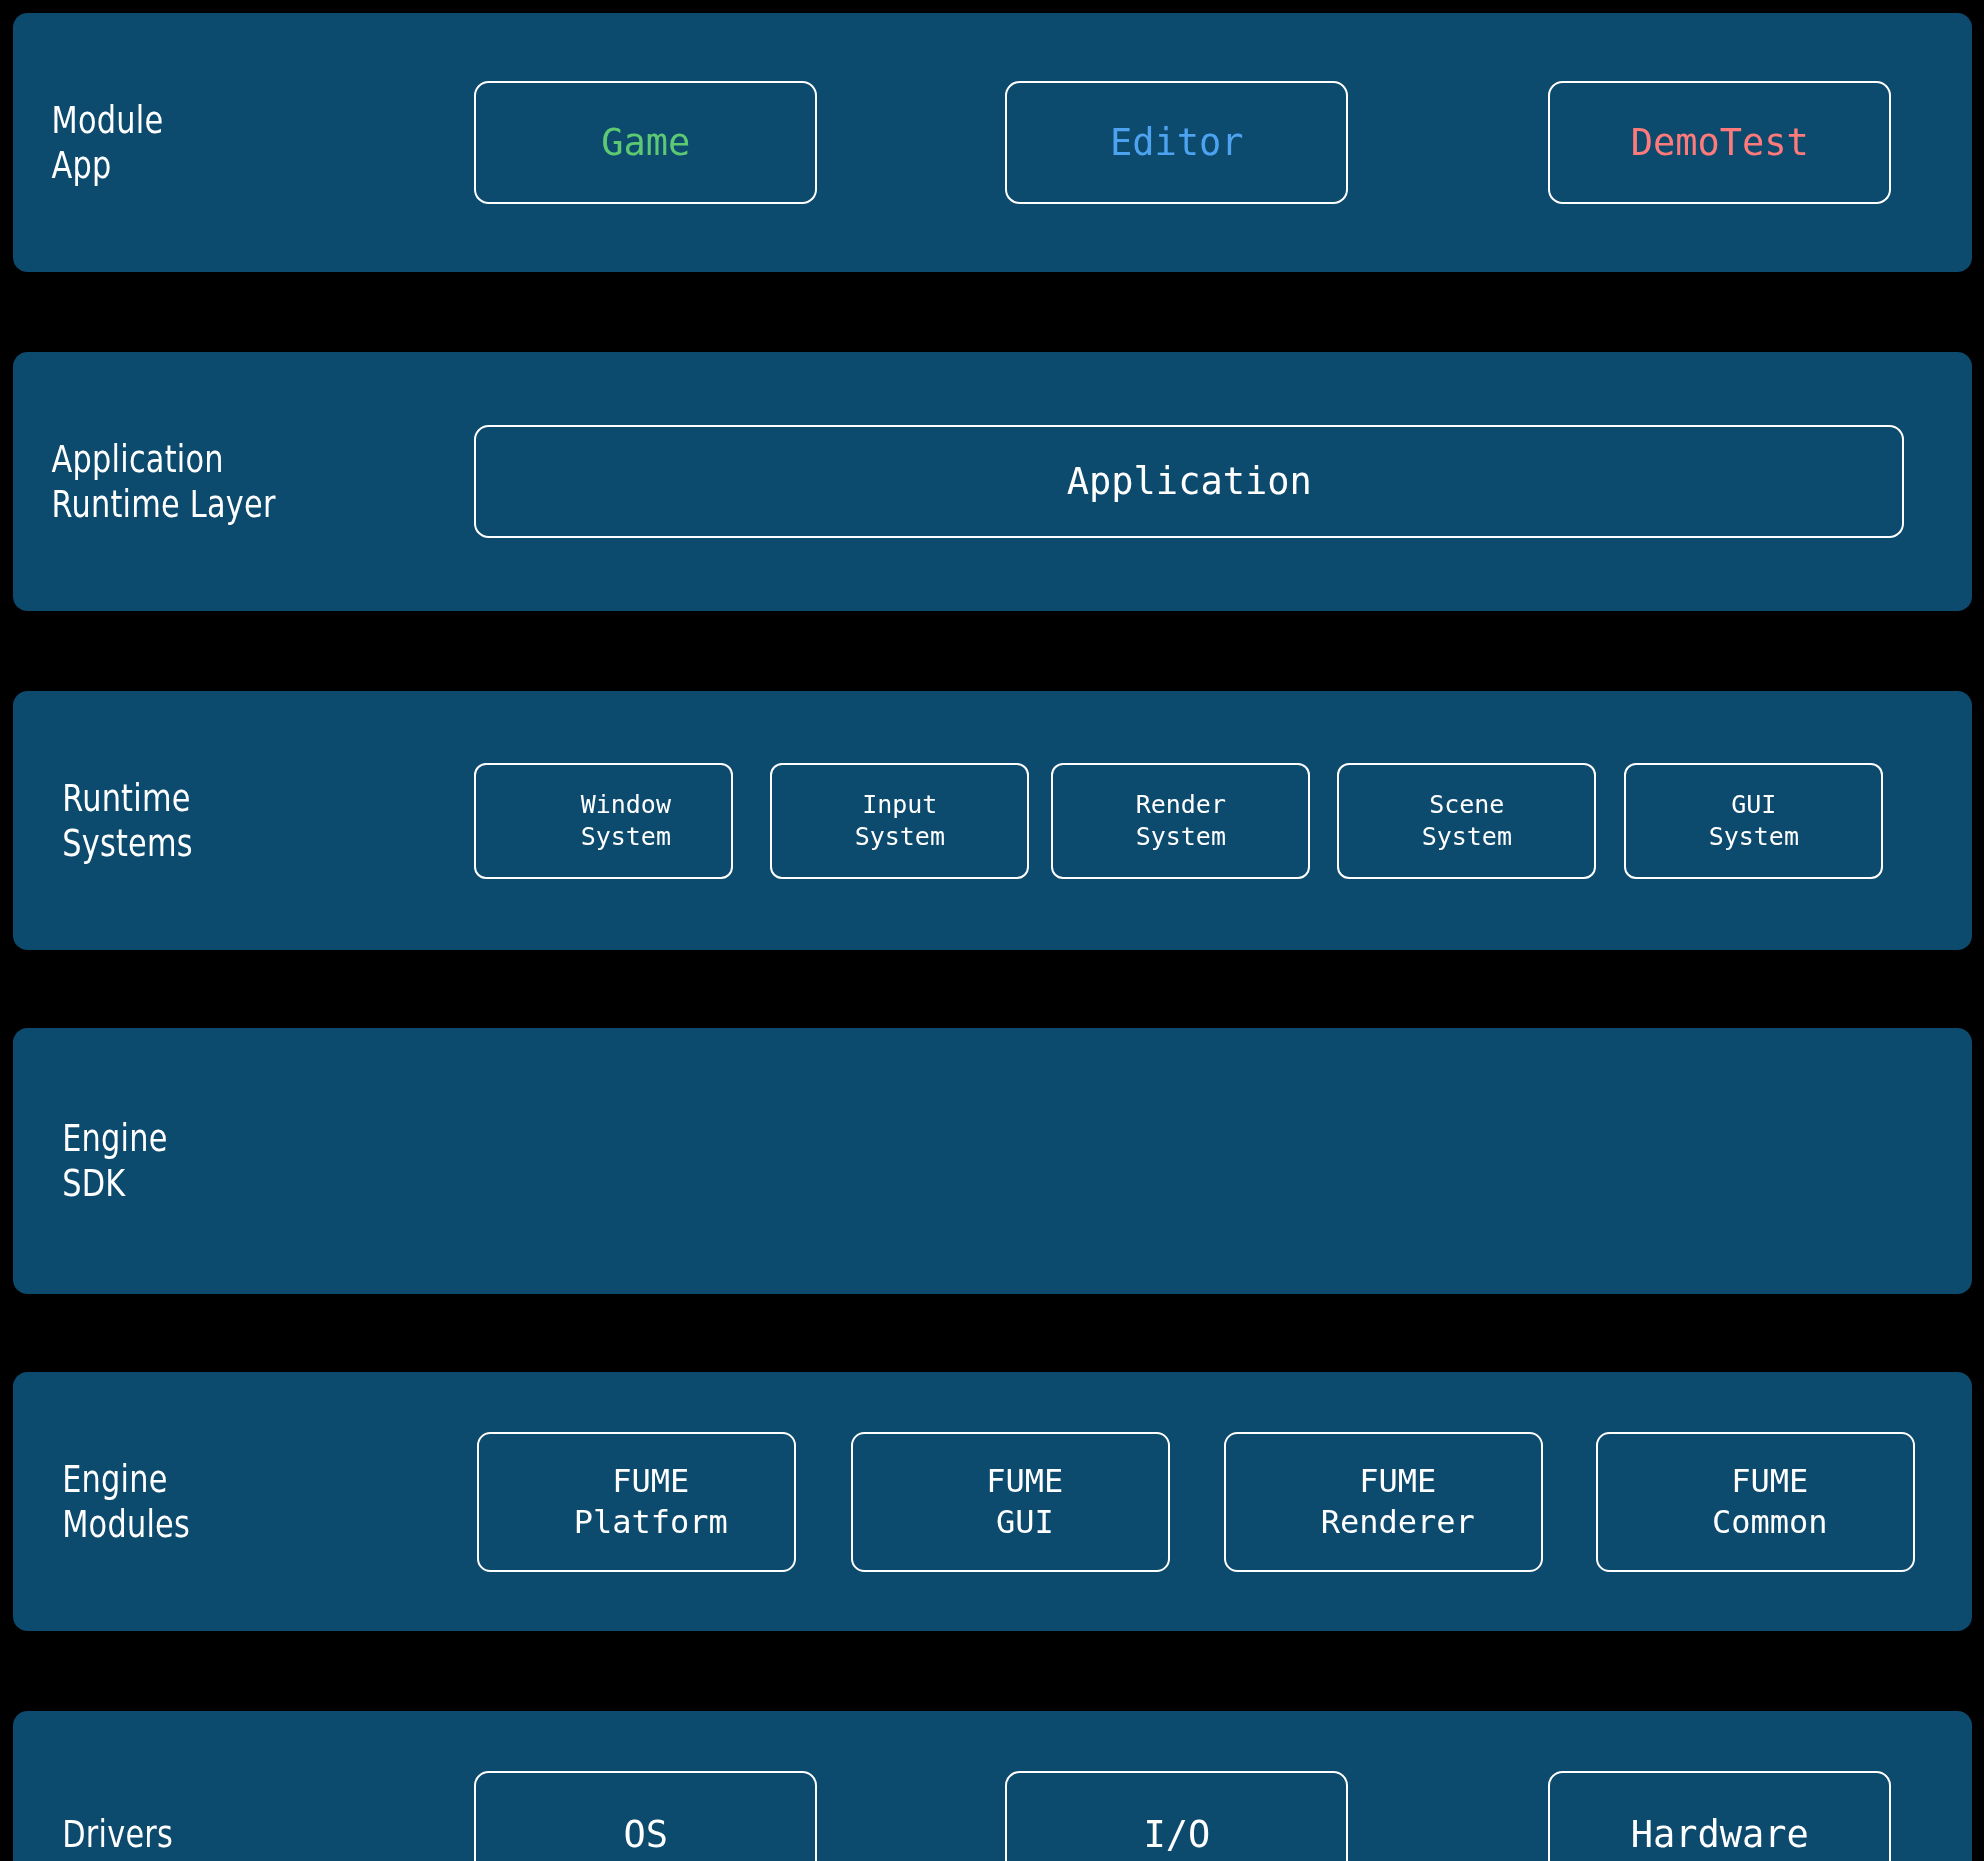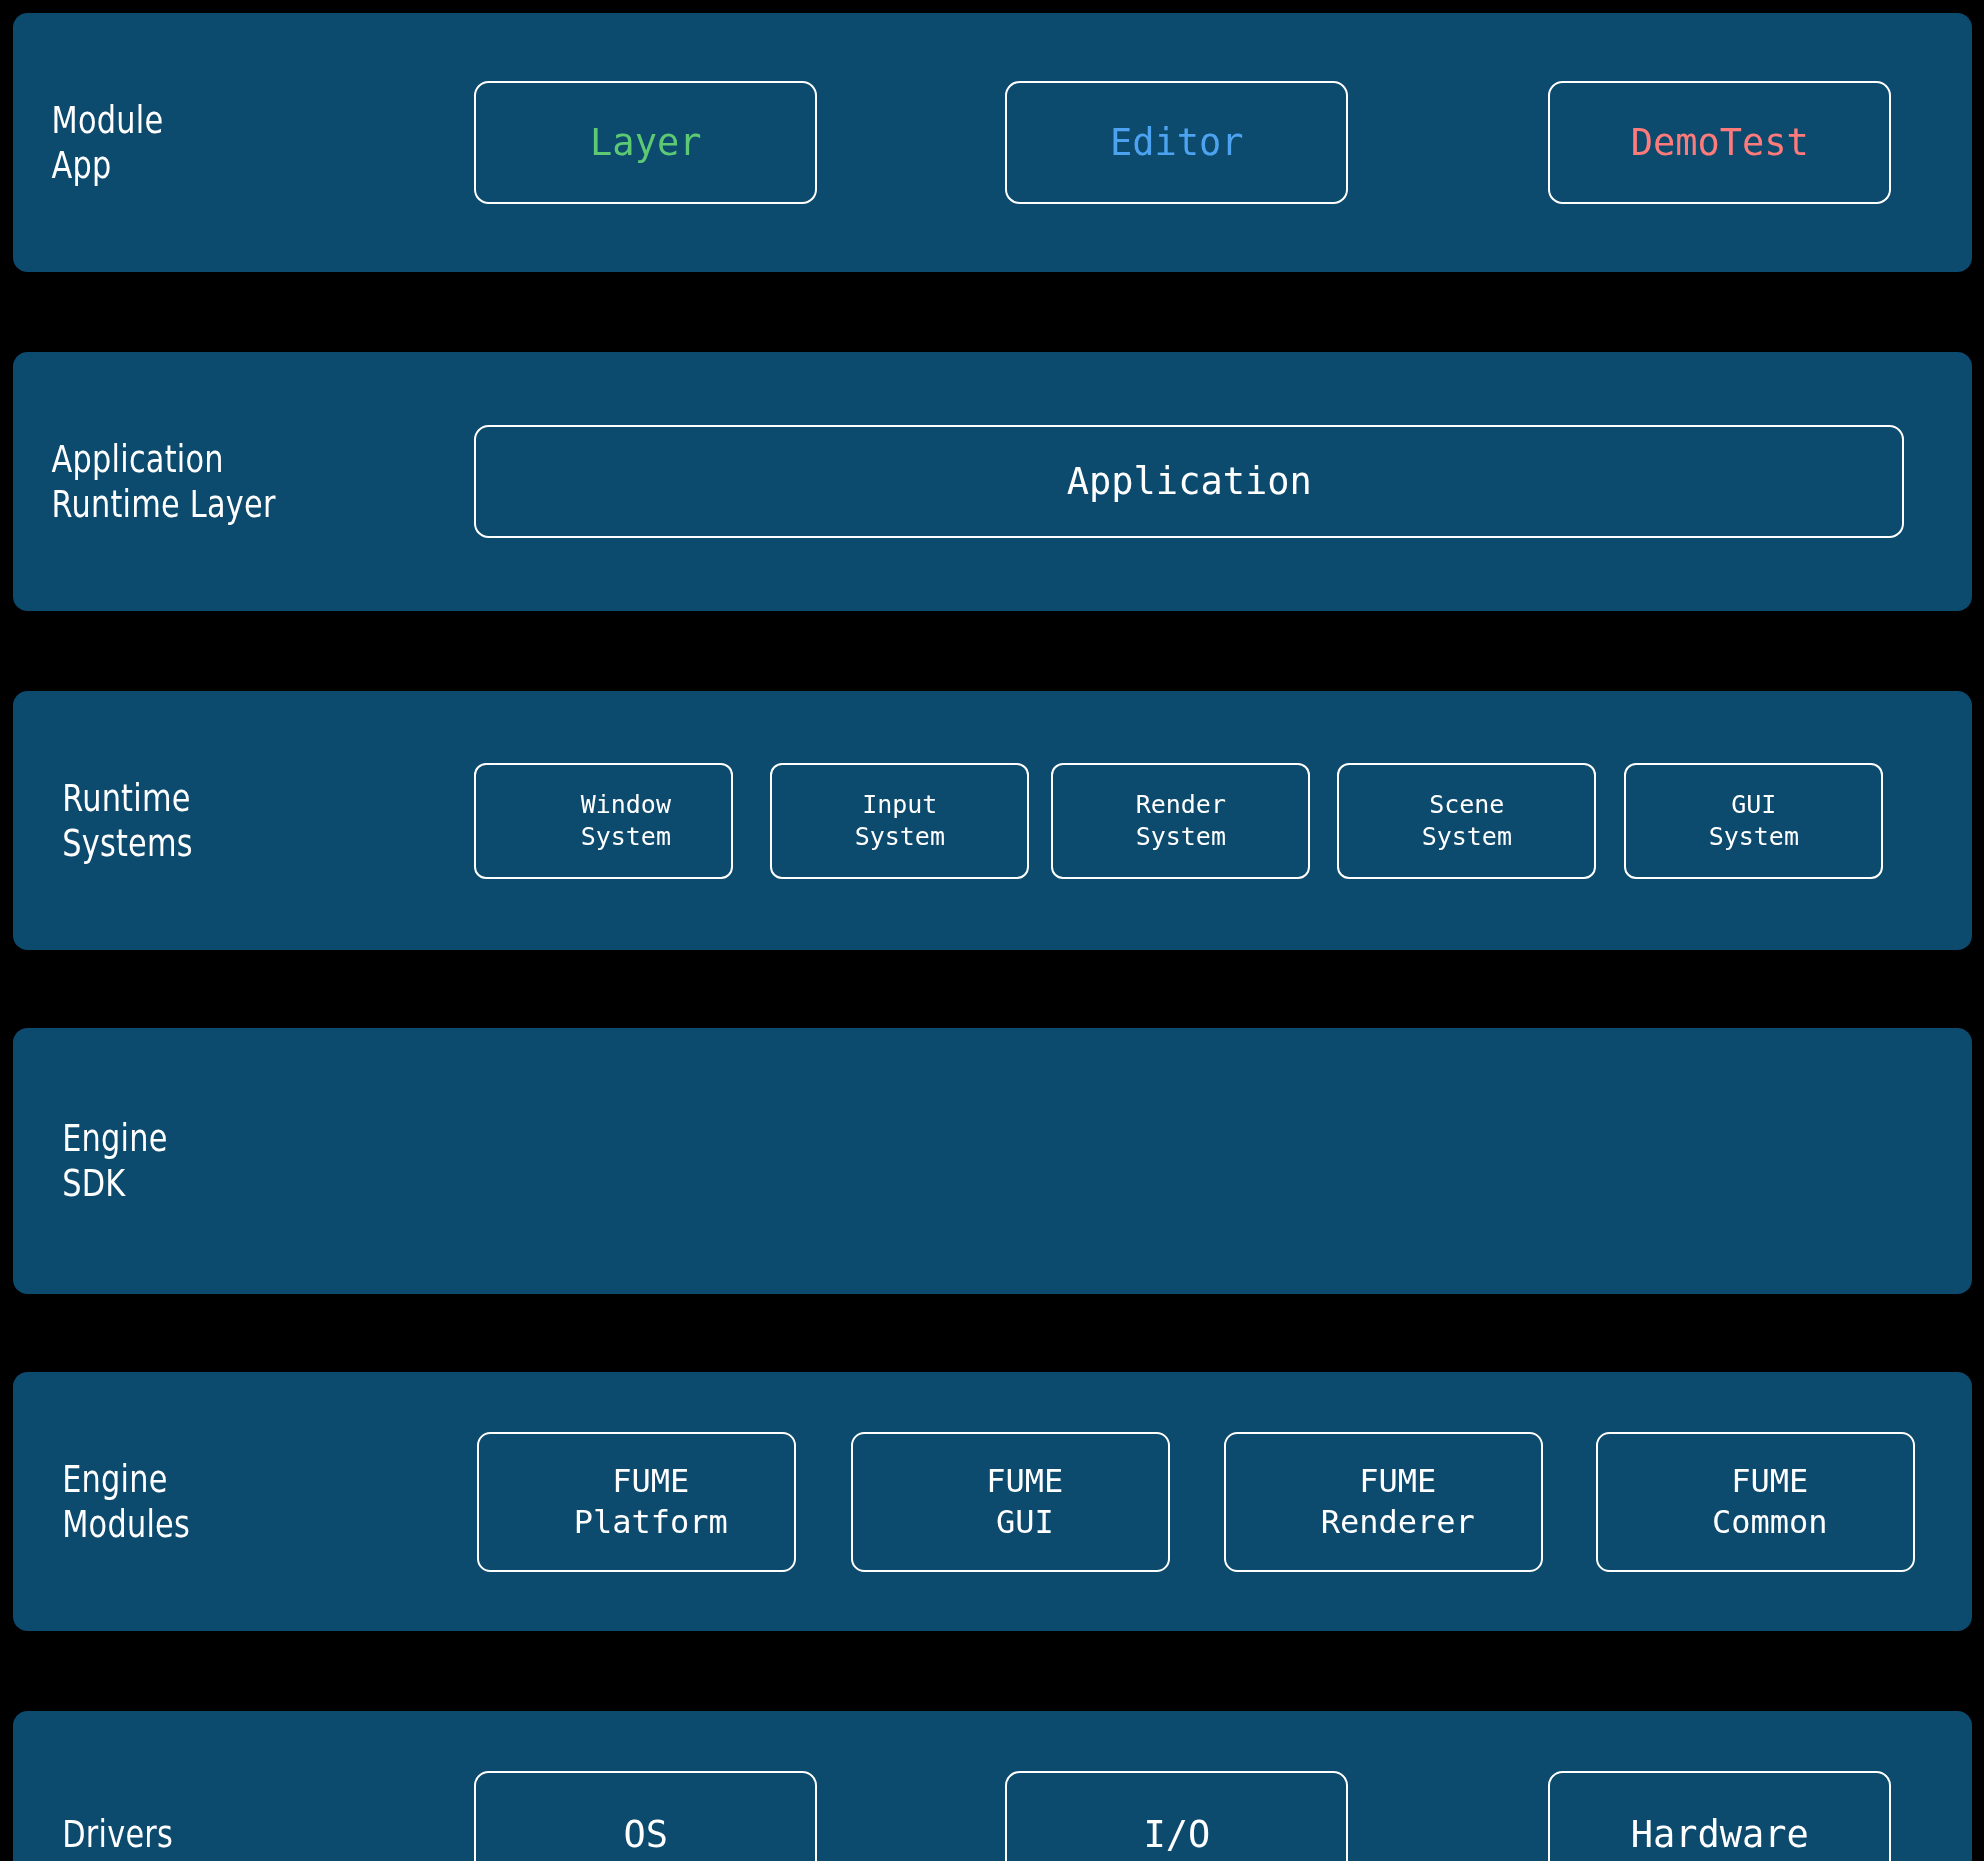--- a/index.html
+++ b/index.html
@@ -120,21 +120,21 @@
 </style>
 </head>
 <body>
 
 <div id="diagram">
 
   <section class="layer" id="row-app">
     <div class="layer-label">Module
 App</div>
     <div class="layer-content">
-      <div class="node" id="node-game" style="color: rgb(93, 202, 115);">Layer</div>
+      <div class="node" id="node-game" style="color: rgb(93, 202, 115);">Game</div>
       <div class="node" id="node-editor" style="color: rgb(77, 163, 240);">Editor</div>
       <div class="node" id="node-demotest" style="color: rgb(255, 123, 123);">DemoTest</div>
     </div>
   </section>
 
   <section class="layer" id="row-runtime-layer">
     <div class="layer-label">Application
 Runtime Layer</div>
     <div class="layer-content">
       <div class="node" id="node-application" style="color: rgb(255, 255, 255);">Application</div>

